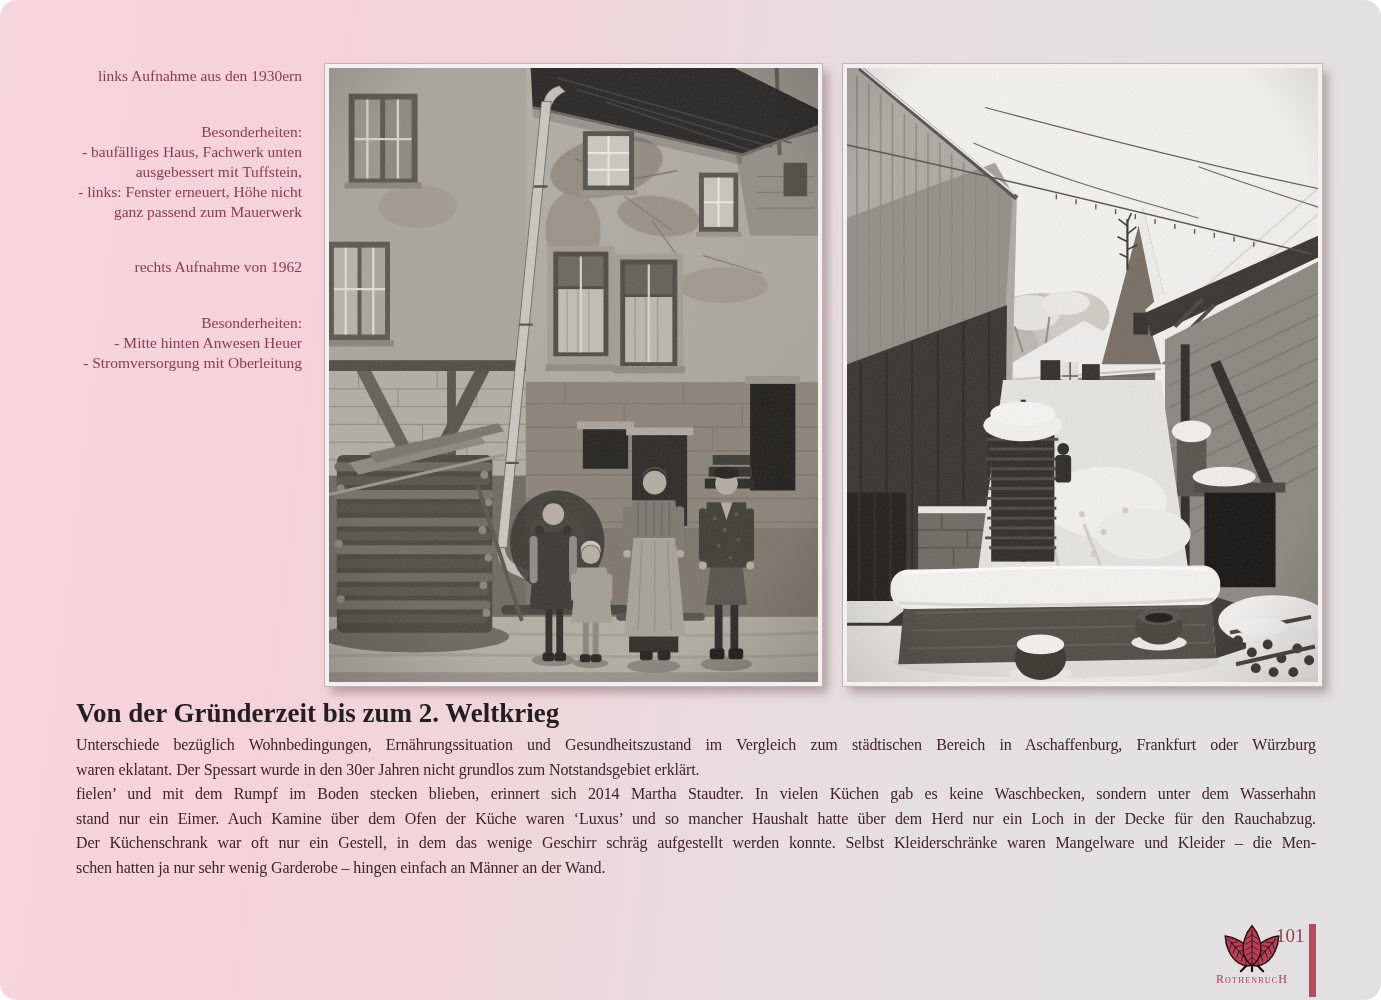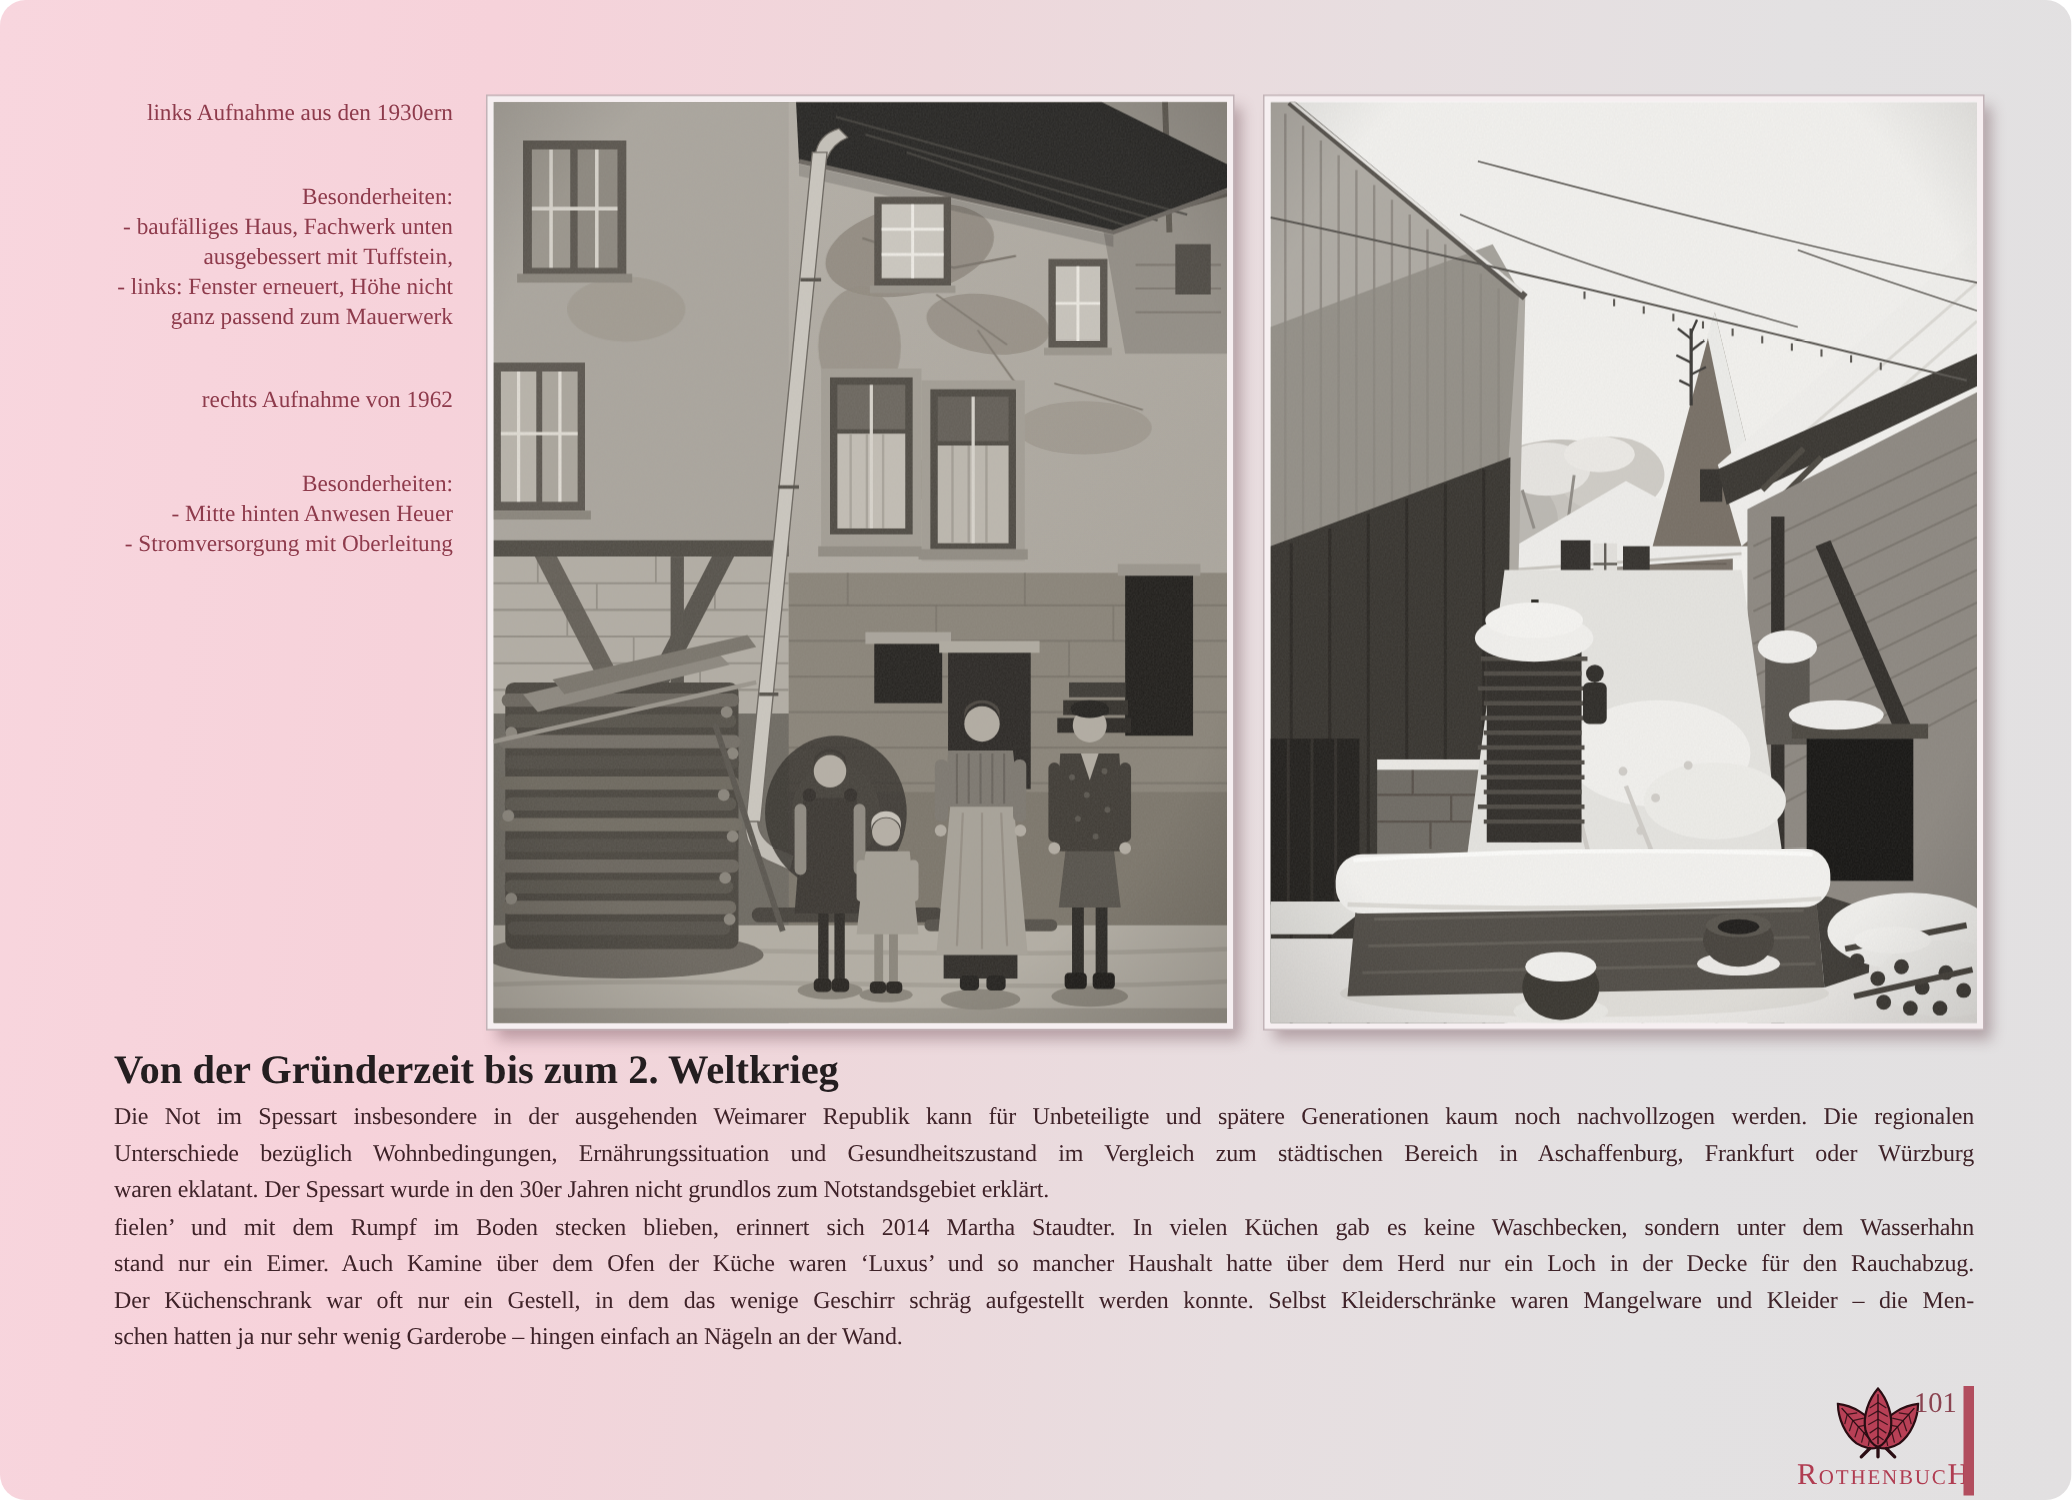--- a/index.html
+++ b/index.html
@@ -29,21 +29,21 @@
   
   .article{position:absolute;left:76px;top:700px;width:1240px;color:var(--body_text);}
   .article h1{margin:0 0 7px 0;font-size:27px;line-height:26px;font-weight:bold;
               color:var(--heading_text);}
   .bl{font-size:16px;letter-spacing:-0.1px;height:24.5px;line-height:24.5px;overflow:hidden;
       text-align:justify;text-align-last:justify;}
   .bl-end{text-align:center;text-align-last:left;}
   
   .footer-logo{position:absolute;left:1198px;top:922px;width:108px;text-align:center;}
   .footer-logo svg{display:block;margin:0 auto;}
-  .logo-text{color:var(--logo_red);font-size:20px;letter-spacing:1.2px;margin-top:-2px;white-space:nowrap;}
+  .logo-text{color:var(--logo_red);font-size:12px;letter-spacing:1.2px;margin-top:-2px;white-space:nowrap;}
   .logo-text .sc{font-variant:small-caps;text-transform:lowercase;}
   .page-bar{position:absolute;left:1309px;top:924px;width:7px;height:73px;background:var(--page_bar);}
   .page-num{position:absolute;left:1276px;top:925px;font-size:19px;color:var(--page_number);}
 </style>
 </head>
 <body>
 
 <div class="page">
 
   <aside class="captions">
@@ -514,27 +514,26 @@
         <path d="M388,572 L470,556 M394,604 L474,586" stroke="#44403a" stroke-width="4"></path>
         <ellipse cx="420" cy="566" rx="26" ry="9" fill="#f5f4f1"></ellipse>
       </g>
       <rect width="477" height="622" filter="url(#gr)" opacity=".45"></rect>
       <rect width="477" height="622" fill="url(#vigR)"></rect>
     </svg>
   </figure>
 
   <section class="article">
     <h1>Von der Gründerzeit bis zum 2. Weltkrieg</h1>
-    <div class="bl">Die Not im Spessart insbesondere in der ausgehenden Weimarer Republik kann für Unbeteiligte und spätere Generationen kaum noch nachvollzogen werden. Die regionalen</div>
     <div class="bl">Unterschiede bezüglich Wohnbedingungen, Ernährungssituation und Gesundheitszustand im Vergleich zum städtischen Bereich in Aschaffenburg, Frankfurt oder Würzburg</div>
     <div class="bl bl-end">waren eklatant. Der Spessart wurde in den 30er Jahren nicht grundlos zum Notstandsgebiet erklärt.</div>
     <div class="bl">fielen’ und mit dem Rumpf im Boden stecken blieben, erinnert sich 2014 Martha Staudter. In vielen Küchen gab es keine Waschbecken, sondern unter dem Wasserhahn</div>
     <div class="bl">stand nur ein Eimer. Auch Kamine über dem Ofen der Küche waren ‘Luxus’ und so mancher Haushalt hatte über dem Herd nur ein Loch in der Decke für den Rauchabzug.</div>
     <div class="bl">Der Küchenschrank war oft nur ein Gestell, in dem das wenige Geschirr schräg aufgestellt werden konnte. Selbst Kleiderschränke waren Mangelware und Kleider – die Men-</div>
-    <div class="bl bl-end">schen hatten ja nur sehr wenig Garderobe – hingen einfach an Nägeln an der Wand.</div>
+    <div class="bl bl-end">schen hatten ja nur sehr wenig Garderobe – hingen einfach an Männer an der Wand.</div>
   </section>
 
   <div class="footer-logo">
     <svg width="104" height="52" viewBox="0 0 104 56">
       <defs>
         <g id="leaf">
           <path d="M52,4 C59,12 63,24 61,34 C59,41 55,45 52,46 C49,45 45,41 43,34 C41,24 45,12 52,4 Z" fill="#b84056" stroke="#2a0d13" stroke-width="1.6"></path>
           <path d="M52,8 L52,44" stroke="#2a0d13" stroke-width="1"></path>
           <path d="M52,14 l-6,4 M52,14 l6,4 M52,20 l-7,4 M52,20 l7,4 M52,26 l-7,4 M52,26 l7,4 M52,32 l-6,4 M52,32 l6,4 M52,38 l-4,3 M52,38 l4,3" stroke="#2a0d13" stroke-width="0.9" opacity="0.85"></path>
         </g>

